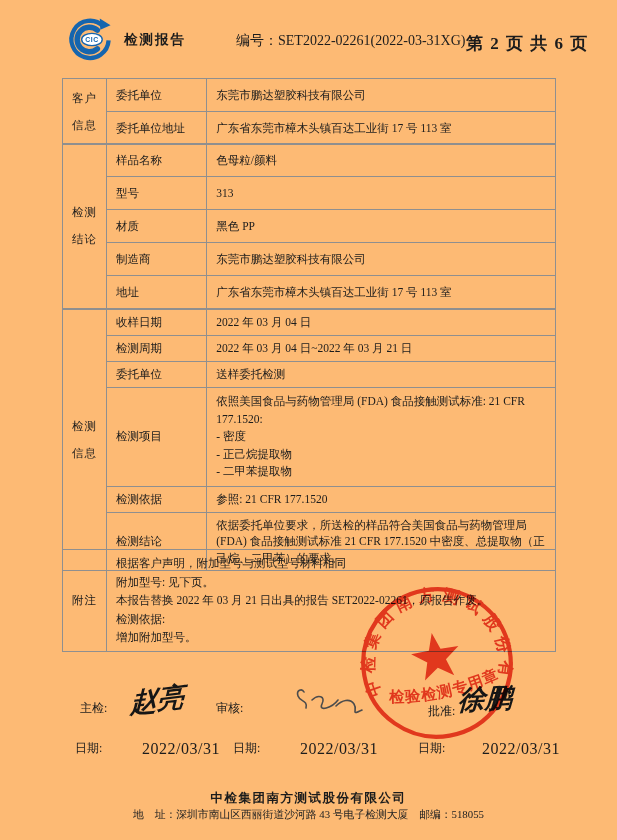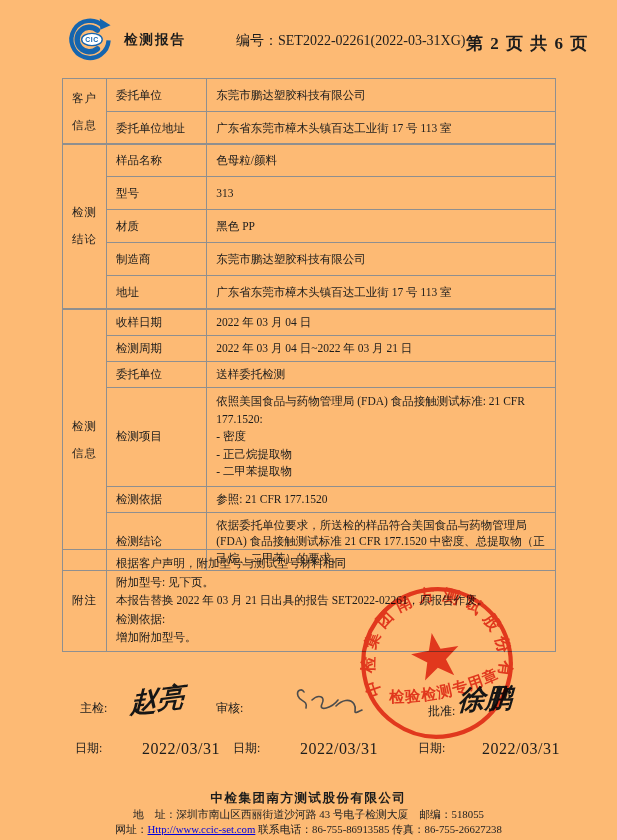--- a/index.html
+++ b/index.html
@@ -194,16 +194,15 @@
     <polygon points="75,46 80.6,62.3 97.8,62.6 84,72.9 89.1,89.4 75,79.5 60.9,89.4 66,72.9 52.2,62.6 69.4,62.3" fill="#df3425"></polygon>
     <path id="sealChord" d="M 21,103 Q 75,114 129,100" fill="none"></path>
     <text font-size="14.5" font-weight="bold" fill="#df3425" letter-spacing="1" font-family="Liberation Sans, sans-serif">
       <textPath href="#sealChord" startOffset="3">检验检测专用章</textPath>
     </text>
   </svg>
 
   <div class="footer">
     <div class="f-company">中检集团南方测试股份有限公司</div>
     <div class="f-line">地　址：深圳市南山区西丽街道沙河路 43 号电子检测大厦　邮编：518055</div>
-    <div class="f-line"><span>网址：</span><a class="f-link" href="#">Http://www.ccic-set.com</a><span> 联系电话：86-755-86913585 传真：86-755-26627238</span></div>
   </div>
 
 </div>
 
 </body></html>

